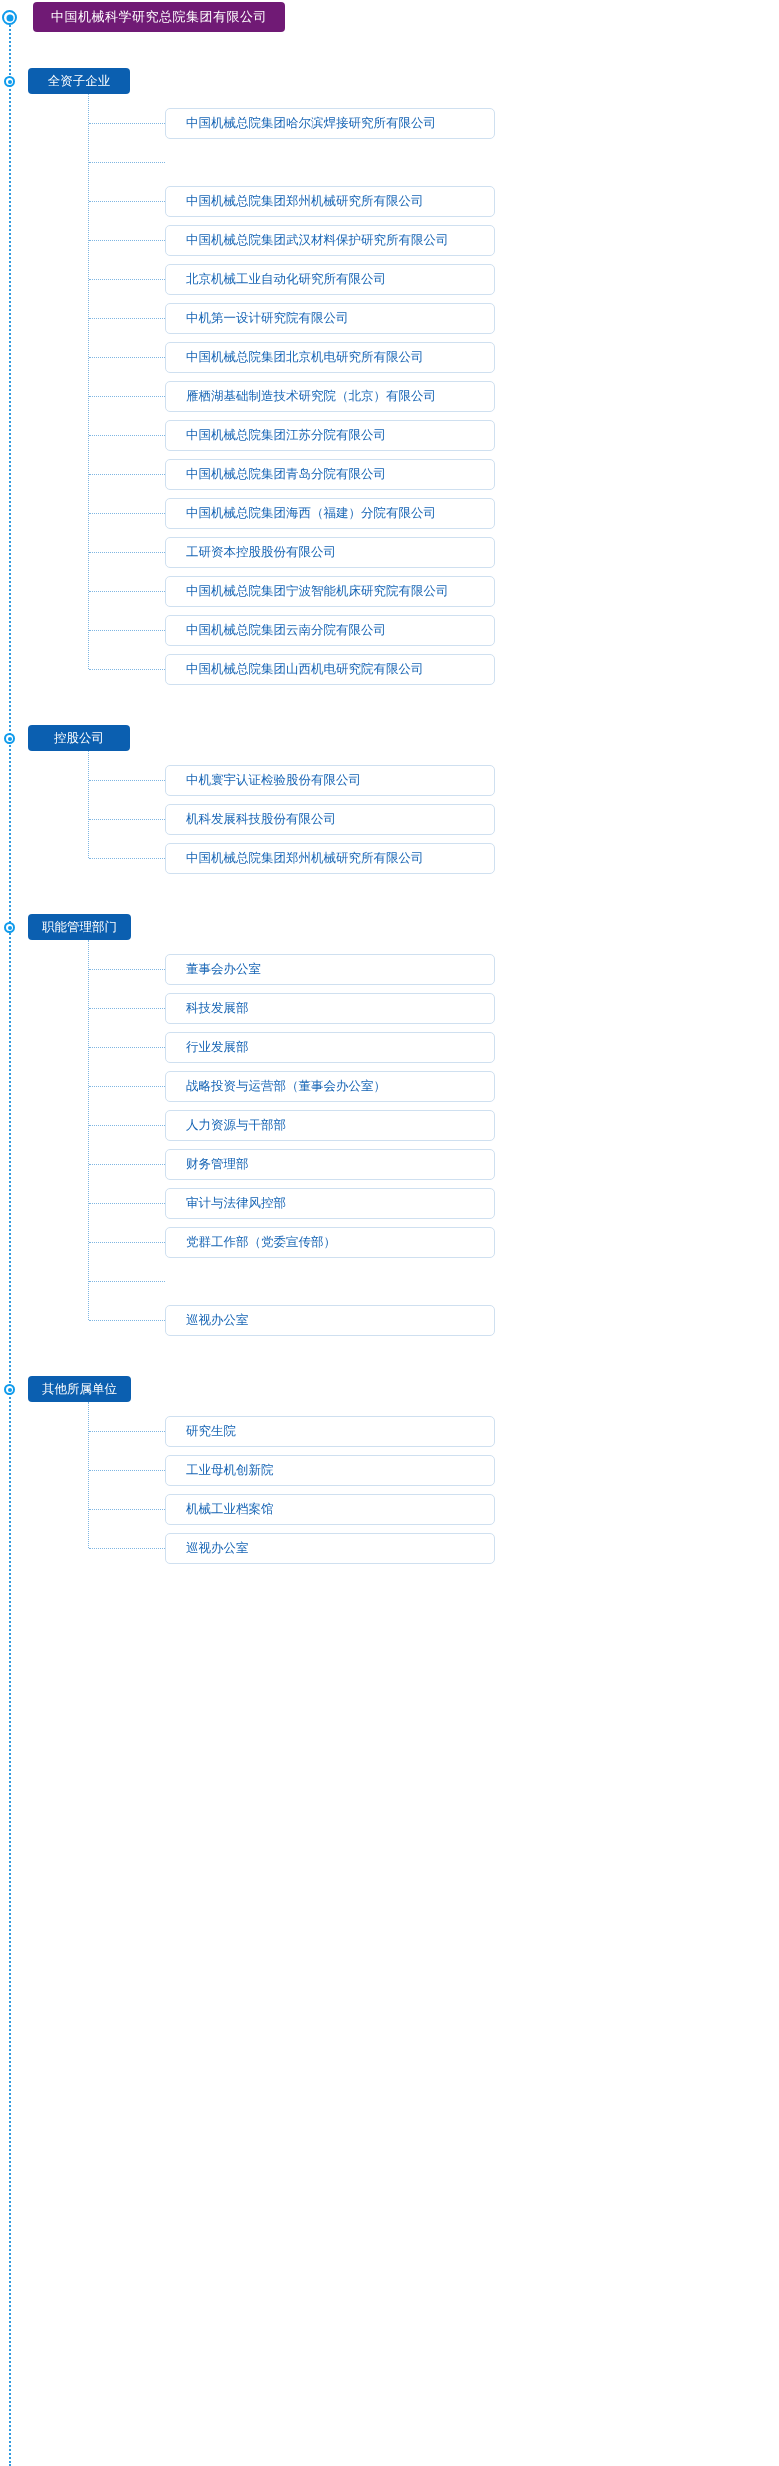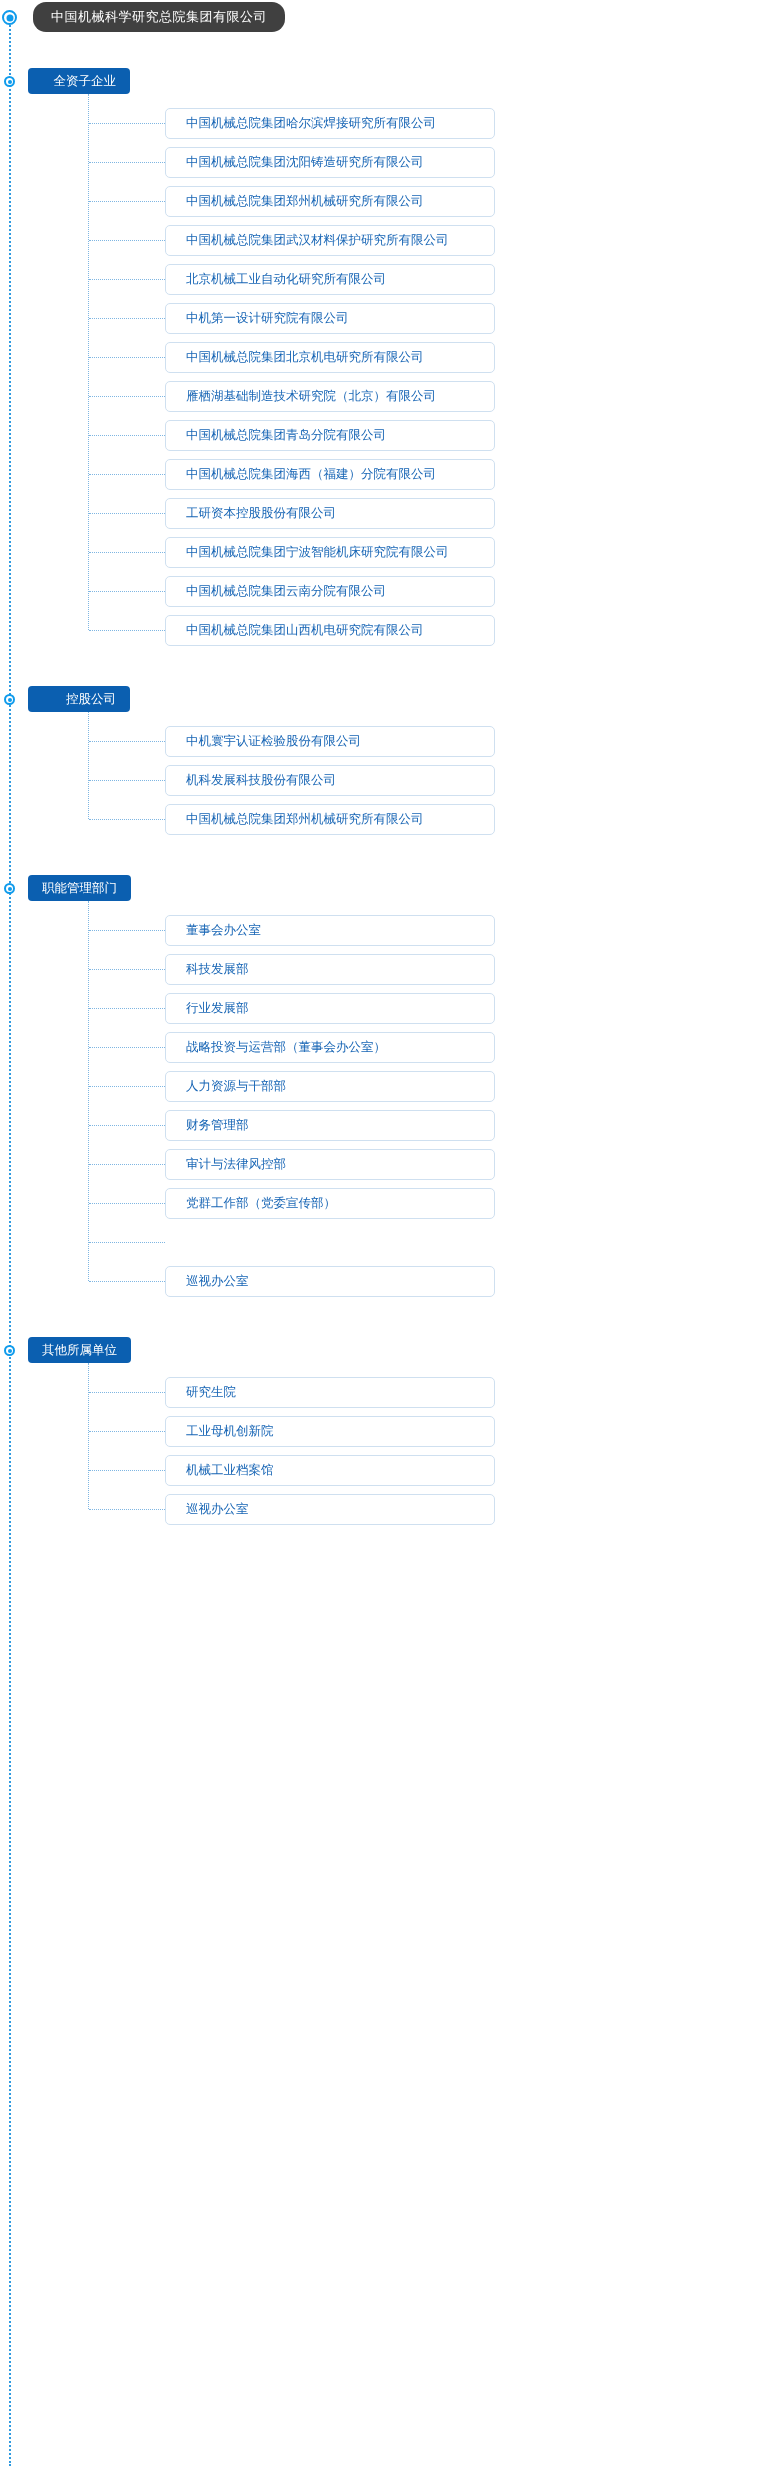--- a/index.html
+++ b/index.html
@@ -58,22 +58,22 @@
     border-radius:50%;
     background:#0f9bec;
   }
   .root-box{
     position:absolute;
     left:33px;
     top:2px;
     height:30px;
     line-height:30px;
     padding:0 18px;
-    border-radius:13px;
-    background:#404040;
+    border-radius:4px;
+    background:#701a75;
     color:#ffffff;
     font-size:13px;
     letter-spacing:0.5px;
     white-space:nowrap;
     box-sizing:border-box;
   }
 
   
   .section{
     position:relative;
@@ -110,21 +110,21 @@
     left:28px;
     top:0;
     height:26px;
     line-height:26px;
     min-width:102px;
     padding:0 14px;
     border-radius:4px;
     background:#0B5FB0;
     color:#ffffff;
     font-size:12.5px;
-    text-align:right;
+    text-align:center;
     white-space:nowrap;
     box-sizing:border-box;
   }
 
   
   .children{
     position:relative;
     padding-top:10px;
     padding-bottom:6px;
   }
@@ -187,21 +187,20 @@
           <span class="section-marker"></span>
           <div class="section-label">全资子企业</div>
         </div>
         <div class="children">
           <div class="item">
             <span class="item-connector"></span>
             <div class="item-box">中国机械总院集团哈尔滨焊接研究所有限公司</div>
           </div>
           <div class="item">
             <span class="item-connector"></span>
-            <div class="item-box">中国机械总院集团沈阳铸造研究所有限公司</div>
           </div>
           <div class="item">
             <span class="item-connector"></span>
             <div class="item-box">中国机械总院集团郑州机械研究所有限公司</div>
           </div>
           <div class="item">
             <span class="item-connector"></span>
             <div class="item-box">中国机械总院集团武汉材料保护研究所有限公司</div>
           </div>
           <div class="item">
@@ -212,20 +211,24 @@
             <span class="item-connector"></span>
             <div class="item-box">中机第一设计研究院有限公司</div>
           </div>
           <div class="item">
             <span class="item-connector"></span>
             <div class="item-box">中国机械总院集团北京机电研究所有限公司</div>
           </div>
           <div class="item">
             <span class="item-connector"></span>
             <div class="item-box">雁栖湖基础制造技术研究院（北京）有限公司</div>
+          </div>
+          <div class="item">
+            <span class="item-connector"></span>
+            <div class="item-box">中国机械总院集团江苏分院有限公司</div>
           </div>
           <div class="item">
             <span class="item-connector"></span>
             <div class="item-box">中国机械总院集团青岛分院有限公司</div>
           </div>
           <div class="item">
             <span class="item-connector"></span>
             <div class="item-box">中国机械总院集团海西（福建）分院有限公司</div>
           </div>
           <div class="item">

